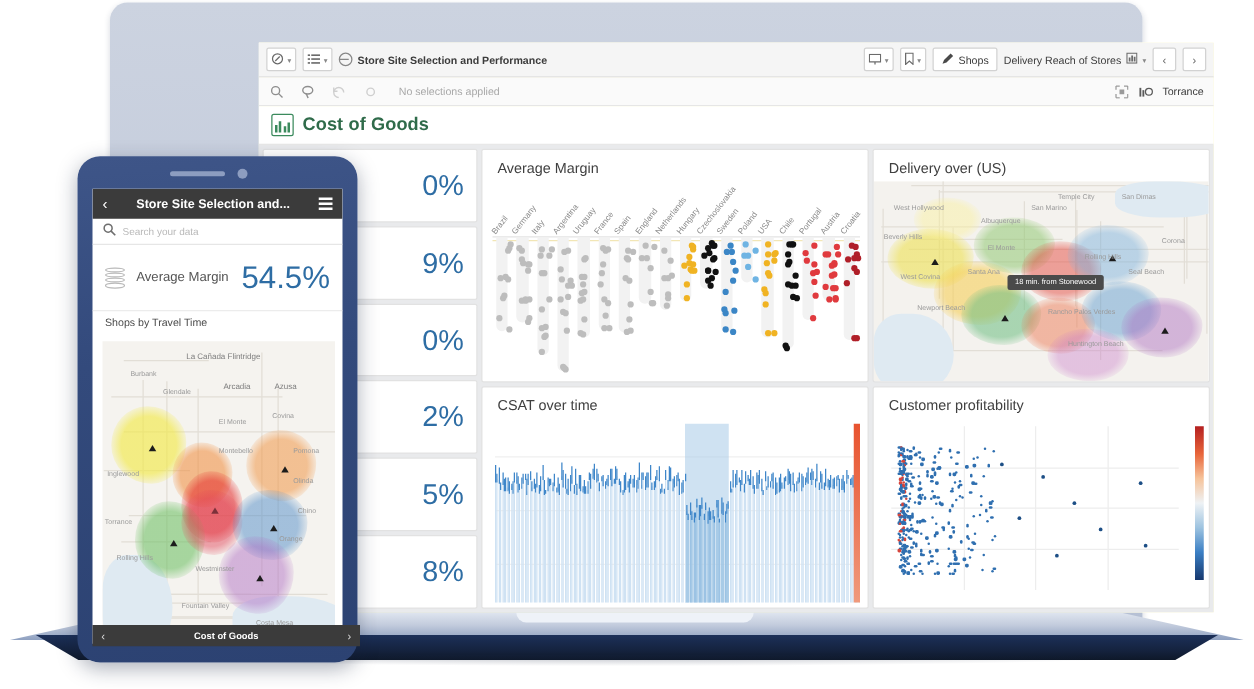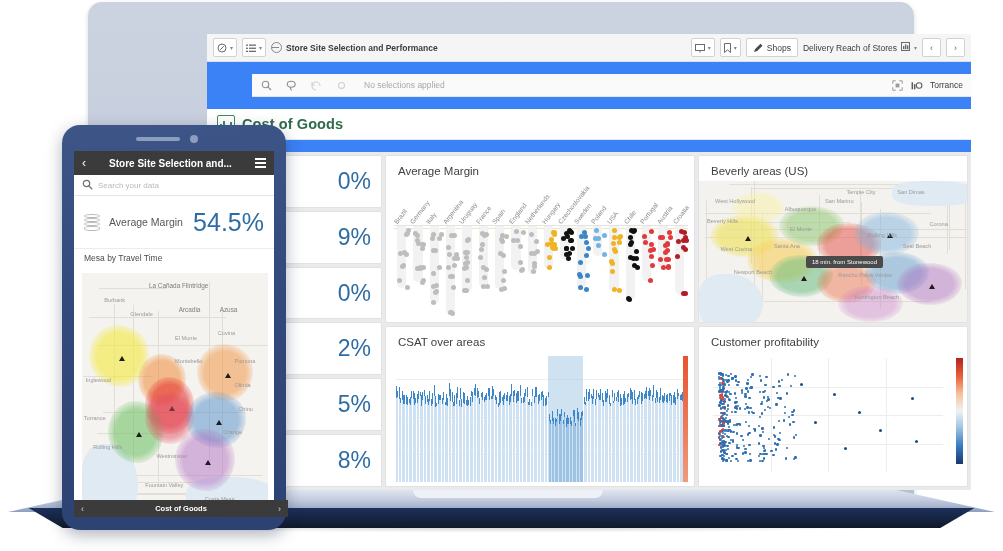--- a/index.html
+++ b/index.html
@@ -20,40 +20,40 @@
   .base-dark{position:absolute;left:14px;top:18px;width:975px;height:20px;
     background:linear-gradient(180deg,#1c3059 0%,#15233f 60%,#0e1829 100%);
     clip-path:polygon(1.5% 0,98.5% 0,95% 100%,5% 100%);
     border-radius:0 0 10px 10px;}
   .trackpad-notch{position:absolute;left:405px;top:0px;width:190px;height:8px;
     background:#eef2f8;border-radius:0 0 8px 8px;}
   .base-shadow{position:absolute;left:60px;top:34px;width:880px;height:9px;
     background:radial-gradient(ellipse at 50% 0%,rgba(20,32,58,.32),rgba(20,32,58,0) 70%);}
 
   
-  .app{position:absolute;inset:0;background:#3b82f6;display:flex;flex-direction:column;gap:12px;}
+  .app{position:absolute;inset:0;background:#fef9c3;display:flex;flex-direction:column;}
   .toolbar{height:27px;flex:0 0 27px;background:#f5f5f5;border-bottom:1px solid #e0e0e0;
     display:flex;align-items:center;padding:0 6px;gap:5px;}
   .tb-right{margin-left:auto;display:flex;align-items:center;gap:5px;}
   .btn-grp{display:flex;align-items:center;border:1px solid #d2d2d2;border-radius:2px;
     background:#fff;height:17px;padding:0 3px;gap:3px;}
   .btn-grp .cap{font-size:8px;color:#4a4a4a;}
   .ico{display:inline-block;color:#5a5a5a;line-height:1;}
   .caret{font-size:6px;color:#888;}
   .tb-title{display:flex;align-items:center;gap:4px;font-size:8.5px;color:#3c3c3c;font-weight:bold;}
   .tb-globe{width:9px;height:9px;border:1px solid #888;border-radius:50%;position:relative;}
   .tb-globe:after{content:"";position:absolute;left:0;top:3.5px;width:7px;height:0;border-top:1px solid #888;}
   .edit-btn{display:flex;align-items:center;gap:4px;padding:0 6px;height:17px;}
   .edit-btn .cap{font-size:8.5px;color:#3c3c3c;}
   .sheet-nav{display:flex;align-items:center;gap:4px;font-size:8.5px;color:#3c3c3c;}
   .navsq{width:17px;height:17px;border:1px solid #d2d2d2;border-radius:2px;background:#fff;
     display:flex;align-items:center;justify-content:center;font-size:9px;color:#666;}
 
   .selbar{height:22px;flex:0 0 22px;background:#fafafa;border-bottom:1px solid #e6e6e6;
-    display:flex;align-items:center;padding:0 8px;gap:13px;margin-left:45px;}
+    display:flex;align-items:center;padding:0 8px;gap:13px;}
   .selbar .sel-ico{width:12px;height:12px;color:#9a9a9a;display:flex;align-items:center;justify-content:center;font-size:9px;}
   .sel-none{font-size:8.5px;color:#a8a8a8;margin-left:4px;}
   .selbar-right{margin-left:auto;display:flex;align-items:center;gap:7px;}
   .insights{font-size:8.5px;color:#3c3c3c;}
 
   .appbar{height:30px;flex:0 0 30px;background:#fff;border-bottom:1px solid #e8e8e8;
     display:flex;align-items:center;padding:0 10px;}
   .appicon{width:16px;height:14px;border:1.4px solid #3b8a5d;border-radius:2px;
     display:flex;align-items:flex-end;justify-content:center;gap:1.2px;padding-bottom:2px;}
   .appicon i{display:block;width:2px;background:#3b8a5d;}
@@ -545,21 +545,21 @@
                     <div class="dot" style="background: rgb(176, 31, 40); left: 98.5406%; top: 13.048%;"></div>
                     <div class="dot" style="background: rgb(176, 31, 40); left: 97.7232%; top: 20.5933%;"></div>
                     <div class="dot" style="background: rgb(176, 31, 40); left: 98.4058%; top: 22.8164%;"></div>
                     <div class="dot" style="background: rgb(176, 31, 40); left: 95.4676%; top: 31.2826%;"></div>
                     <div class="dot" style="background: rgb(176, 31, 40); left: 98.1625%; top: 71.4524%;"></div>
                     <div class="dot" style="background: rgb(176, 31, 40); left: 97.5954%; top: 71.4342%;"></div>
                   </div>
               </div>
             </div>
             <div class="card" style="flex:1">
-              <div class="card-t">CSAT over areas</div>
+              <div class="card-t">CSAT over time</div>
               <div class="card-body">
                 <div class="csat" id="csat">
                     <div class="gl" style="top: 18%;"></div>
                     <div class="gl" style="top: 48%;"></div>
                     <div class="gl" style="top: 78%;"></div>
                     <div class="sel" style="left: 52%; width: 12%; height: 100%;"></div>
                     <div class="bar" style="left: 0%; height: 69.0892%;"></div>
                     <div class="spike" style="left: 0%; bottom: 67.0892%; height: 9.66563%;"></div>
                     <div class="bar" style="left: 0.47619%; height: 69.3936%;"></div>
                     <div class="spike" style="left: 0.47619%; bottom: 67.3936%; height: 4.79543%;"></div>
@@ -980,21 +980,21 @@
                     <div class="bar" style="left: 99.5238%; height: 68.6629%;"></div>
                     <div class="spike" style="left: 99.5238%; bottom: 66.6629%; height: 9.91217%;"></div>
                     <div class="red" style="right: 0px; height: 100%;"></div>
                   </div>
               </div>
             </div>
           </div>
 
           <div class="col-right">
             <div class="card" style="flex:1.05">
-              <div class="card-t">Beverly areas (US)</div>
+              <div class="card-t">Delivery over (US)</div>
               <div class="card-body">
                 <div class="mapbg" id="usmap">
                     <div class="road" style="top: 9.77675%; left: 44.7669%; height: 54.5323%; width: 1px;"></div>
                     <div class="road" style="top: 13.5605%; left: 2.76583%; height: 69.9783%; width: 1px;"></div>
                     <div class="road" style="top: 8.59695%; left: 93.2248%; height: 39.9807%; width: 1px;"></div>
                     <div class="road" style="left: 15.6557%; top: 84.5965%; width: 70.5134%; height: 1px;"></div>
                     <div class="road" style="top: 13.8934%; left: 92.4018%; height: 37.378%; width: 1px;"></div>
                     <div class="road" style="top: 8.30696%; left: 59.9367%; height: 54.0682%; width: 1px;"></div>
                     <div class="road" style="top: 0.201149%; left: 20.6344%; height: 76.963%; width: 1px;"></div>
                     <div class="road" style="top: 4.07398%; left: 19.2881%; height: 54.9268%; width: 1px;"></div>
@@ -1450,21 +1450,21 @@
         <span class="coins">
             <i></i>
             <i></i>
             <i></i>
             <i></i>
           </span>
         <span class="lbl">Average Margin</span>
         <span class="val">54.5%</span>
       </div>
 
-      <div class="pmapt">Mesa by Travel Time</div>
+      <div class="pmapt">Shops by Travel Time</div>
       <div class="pmap" id="phmap">
           <div class="road" style="top: 13.2618%; left: 16.9687%; height: 92.0504%; width: 1px;"></div>
           <div class="road" style="left: 8.14229%; top: 67.3975%; width: 38.552%; height: 1px;"></div>
           <div class="road" style="left: 8.93162%; top: 30.3739%; width: 93.5825%; height: 1px;"></div>
           <div class="road" style="left: 2.45842%; top: 93.399%; width: 107.477%; height: 1px;"></div>
           <div class="road" style="left: 9.36265%; top: 88.3626%; width: 52.7613%; height: 1px;"></div>
           <div class="road" style="left: 8.98552%; top: 6.43963%; width: 36.829%; height: 1px;"></div>
           <div class="road" style="top: 13.3444%; left: 27.5836%; height: 103.996%; width: 1px;"></div>
           <div class="road" style="left: 3.49632%; top: 18.4943%; width: 73.8797%; height: 1px;"></div>
           <div class="road" style="left: 16.4548%; top: 92.6757%; width: 58.965%; height: 1px;"></div>

